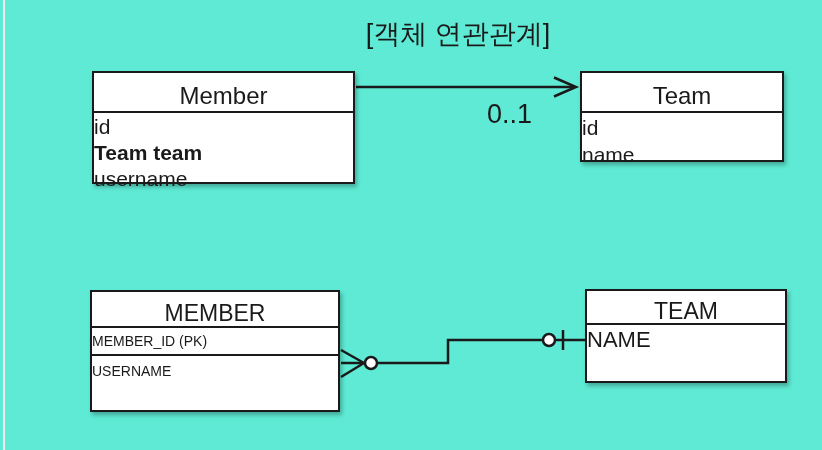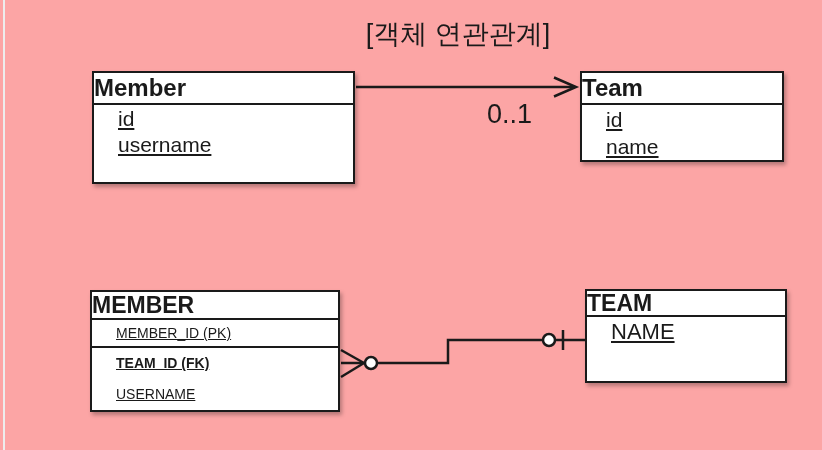--- a/index.html
+++ b/index.html
@@ -6,21 +6,21 @@
     margin: 0;
     padding: 0;
     background: #ffffff;
     font-family: "Liberation Sans", sans-serif;
     color: #1a1a1a;
   }
   .canvas {
     position: relative;
     width: 822px;
     height: 450px;
-    background: #fca5a5;
+    background: #5eead4;
     overflow: hidden;
   }
   .left-edge-line {
     position: absolute;
     left: 3px;
     top: 0;
     width: 2px;
     height: 450px;
     background: #ededed;
   }
@@ -47,30 +47,30 @@
   .title-table  { top: 246px; }
 
   .entity-box {
     position: absolute;
     background: #ffffff;
     border: 2px solid #1a1a1a;
     box-sizing: border-box;
     box-shadow: 2px 3px 4px rgba(0,0,0,0.28);
   }
   .entity-header {
-    text-align: left;
-    font-weight: bold;
+    text-align: center;
+    font-weight: normal;
     border-bottom: 2px solid #1a1a1a;
     box-sizing: border-box;
+    margin-top: 8px;
   }
   .entity-row {
-    padding-left: 24px;
+    padding-left: 0;
     white-space: nowrap;
     box-sizing: border-box;
-    text-decoration: underline;
   }
   .bold { font-weight: bold; }
   .sep-bottom { border-bottom: 2px solid #1a1a1a; }
 
   
   .member-class { left: 92px; top: 71px; width: 263px; height: 113px; }
   .member-class .entity-header { height: 32px; font-size: 24px; line-height: 30px; }
   .member-class .entity-row { font-size: 21px; line-height: 26px; }
   .member-class .body-pad { padding-top: 1px; }
 
@@ -126,39 +126,39 @@
       <line x1="563" y1="330" x2="563" y2="350"></line>
     </g>
   </svg>
 
   <div class="section-title title-object">[객체 연관관계]</div>
 
   <div class="entity-box member-class">
     <div class="entity-header">Member</div>
     <div class="body-pad">
       <div class="entity-row">id</div>
+      <div class="entity-row bold">Team team</div>
       <div class="entity-row">username</div>
     </div>
   </div>
 
   <div class="entity-box team-class">
     <div class="entity-header">Team</div>
     <div class="body-pad">
       <div class="entity-row">id</div>
       <div class="entity-row">name</div>
     </div>
   </div>
 
   <div class="multiplicity-label">0..1</div>
 
 
   <div class="entity-box member-table">
     <div class="entity-header">MEMBER</div>
     <div class="entity-row pk-row sep-bottom">MEMBER_ID (PK)</div>
-    <div class="entity-row body-row bold">TEAM_ID (FK)</div>
     <div class="entity-row body-row">USERNAME</div>
   </div>
 
   <div class="entity-box team-table">
     <div class="entity-header">TEAM</div>
     <div class="entity-row body-row">NAME</div>
   </div>
 
 </div>
 

